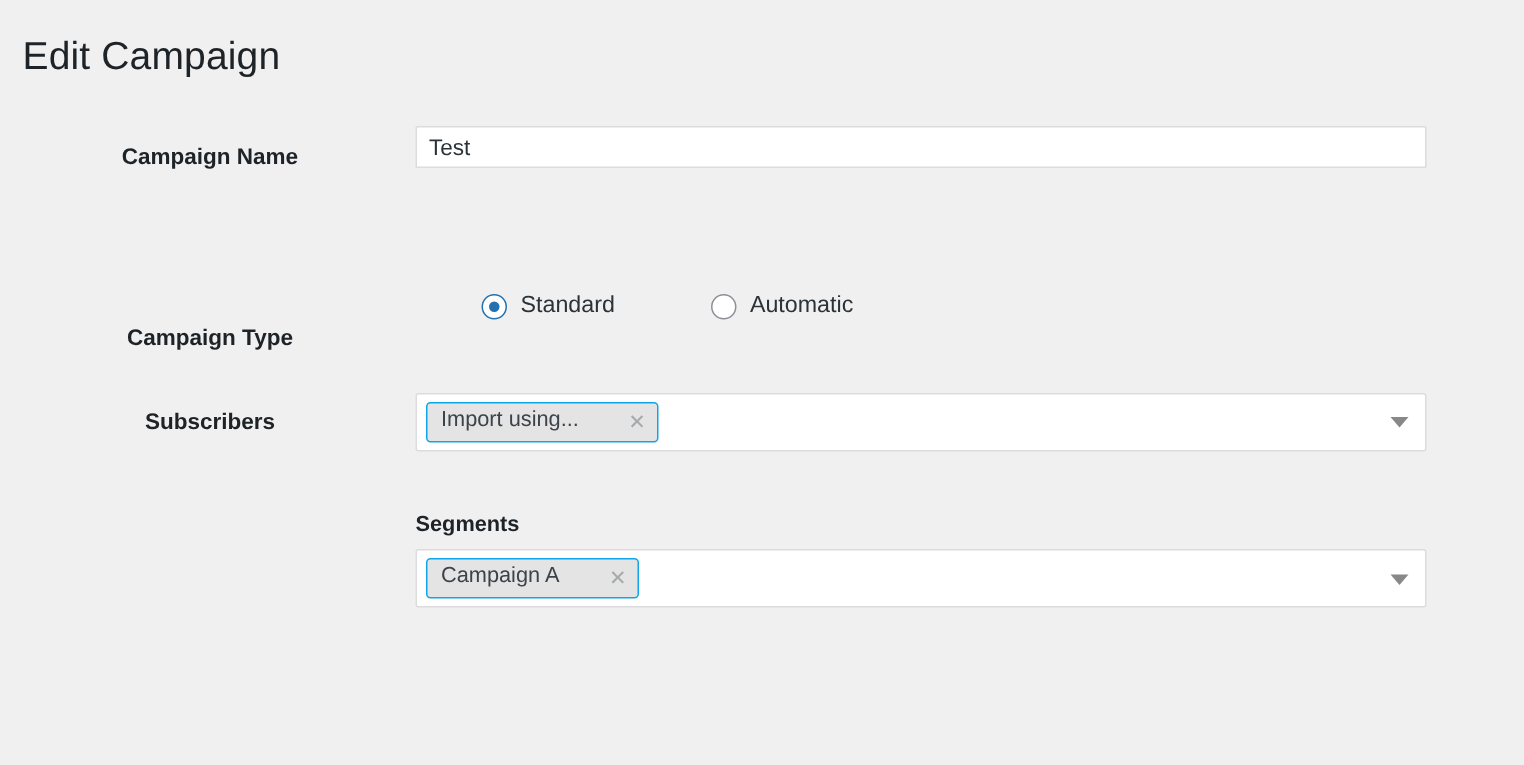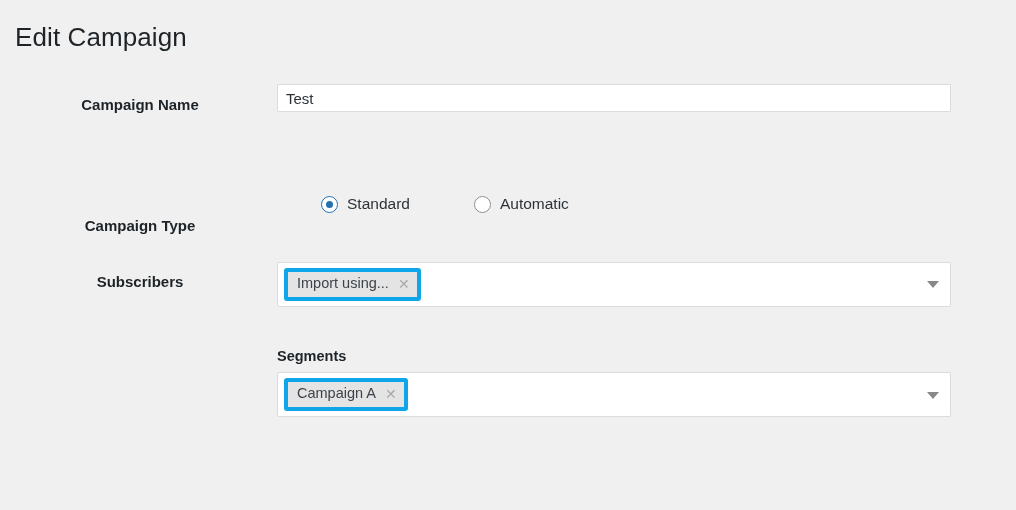--- a/index.html
+++ b/index.html
@@ -158,28 +158,29 @@
     padding: 5px 30px 5px 6px;
     display: flex;
     flex-wrap: wrap;
     align-items: center;
     cursor: text;
   }
   .chip {
     display: inline-flex;
     align-items: center;
     background: #e4e4e4;
-    border: 4px solid #0ea5e9;
+    border: 1px solid #0ea5e9;
     border-radius: 3px;
     padding: 2px 7px 3px 9px;
     font-size: 14.5px;
     color: #3c434a;
     line-height: 1.35;
     max-width: 100%;
     white-space: nowrap;
+    gap: 24px;
   }
   .chip-label { display: inline-block; }
   .chip-remove {
     display: inline-block;
     margin-left: 9px;
     color: #a7aaad;
     font-size: 14px;
     line-height: 1;
     cursor: pointer;
     font-family: "Liberation Sans", sans-serif;

